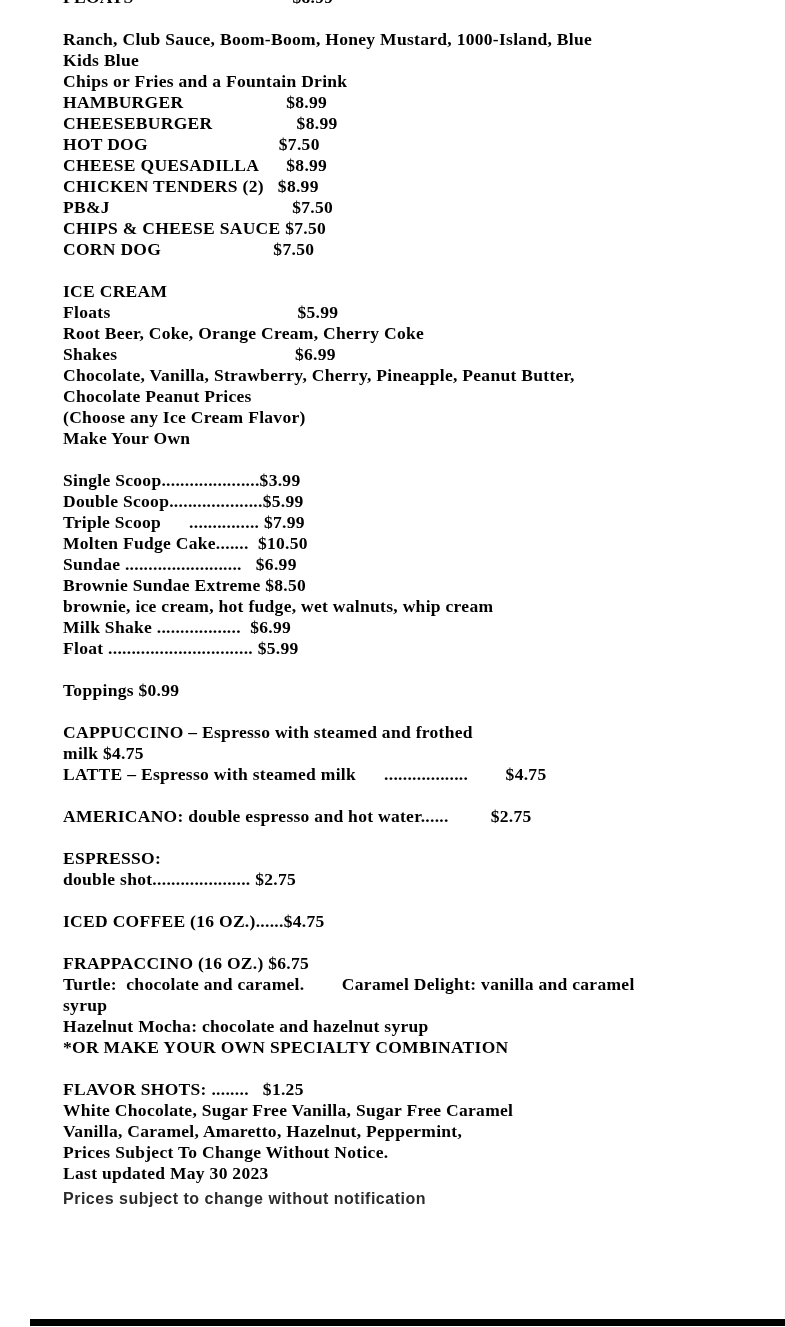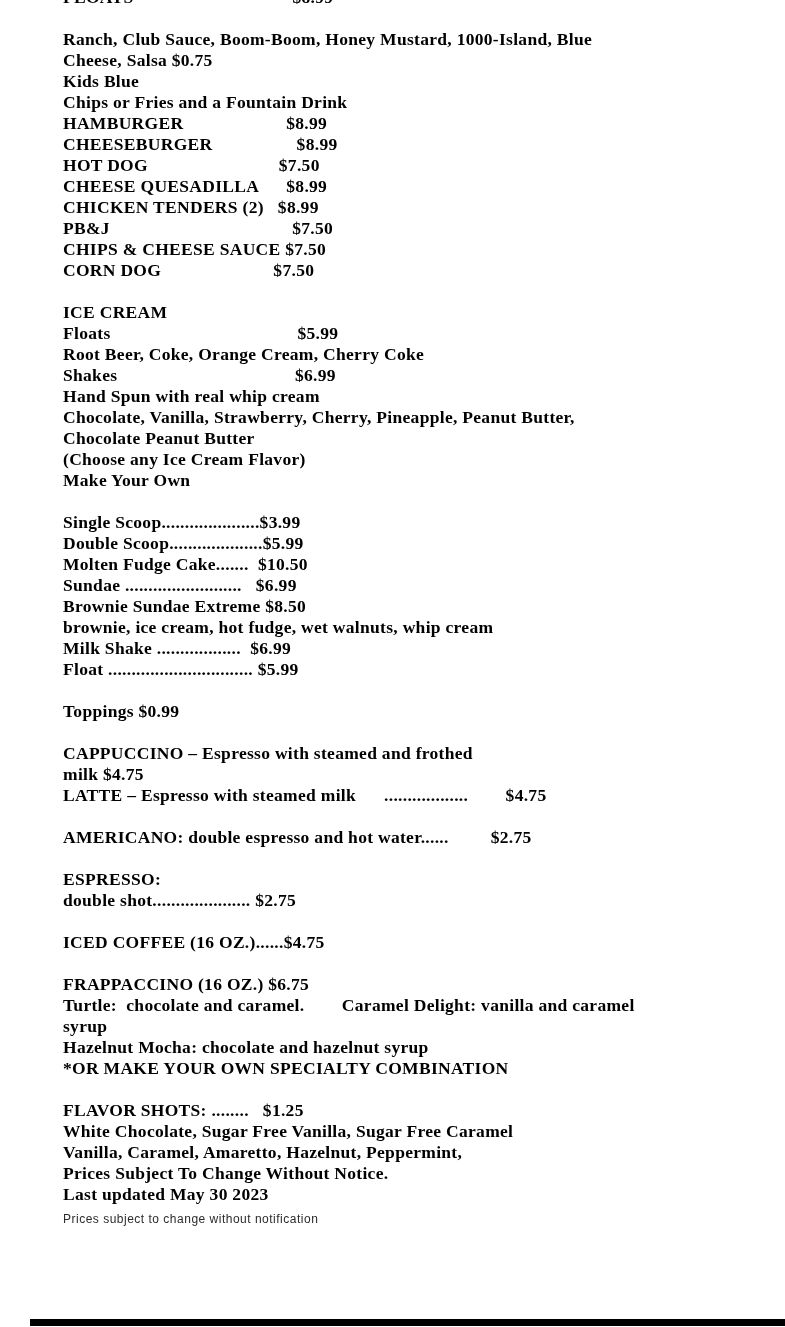--- a/index.html
+++ b/index.html
@@ -25,66 +25,65 @@
     font-size: 17.5px;
     line-height: 21px;
     letter-spacing: 0.3px;
   }
   .line {
     white-space: pre-wrap;
     min-height: 21px;
   }
   .line.footer {
     font-family: "Liberation Sans", "DejaVu Sans", sans-serif;
-    font-weight: 400;
-    font-size: 12px;
+    font-weight: 700;
+    font-size: 16px;
     letter-spacing: 0.5px;
     color: #2b2b2b;
     padding-top: 4px;
   }
   #bottom-bar {
     position: absolute;
     left: 30px;
     right: 0;
     top: 1319px;
     height: 7px;
     background: #000000;
   }
 </style>
 </head>
 <body style="background: rgb(255, 255, 255);">
 
 <div id="menu" style="color: rgb(0, 0, 0);">
     <div class="line clipped">FLOATS                                  $8.99</div>
     <div class="line blank"></div>
     <div class="line description">Ranch, Club Sauce, Boom-Boom, Honey Mustard, 1000-Island, Blue</div>
-    <div class="line description">Cheese, Salsa $0.75</div>
     <div class="line header">Kids Blue</div>
     <div class="line description">Chips or Fries and a Fountain Drink</div>
     <div class="line item">HAMBURGER                      $8.99</div>
     <div class="line item">CHEESEBURGER                  $8.99</div>
     <div class="line item">HOT DOG                            $7.50</div>
     <div class="line item">CHEESE QUESADILLA      $8.99</div>
     <div class="line item">CHICKEN TENDERS (2)   $8.99</div>
     <div class="line item">PB&amp;J                                       $7.50</div>
     <div class="line item">CHIPS &amp; CHEESE SAUCE $7.50</div>
     <div class="line item">CORN DOG                        $7.50</div>
     <div class="line blank"></div>
     <div class="line header">ICE CREAM</div>
     <div class="line item">Floats                                        $5.99</div>
     <div class="line description">Root Beer, Coke, Orange Cream, Cherry Coke</div>
     <div class="line item">Shakes                                      $6.99</div>
-    <div class="line description">Hand Spun with real whip cream</div>
     <div class="line description">Chocolate, Vanilla, Strawberry, Cherry, Pineapple, Peanut Butter,</div>
-    <div class="line description">Chocolate Peanut Butter</div>
+    <div class="line description">Chocolate Peanut Prices</div>
     <div class="line description">(Choose any Ice Cream Flavor)</div>
     <div class="line description">Make Your Own</div>
     <div class="line blank"></div>
     <div class="line item">Single Scoop.....................$3.99</div>
     <div class="line item">Double Scoop....................$5.99</div>
+    <div class="line item">Triple Scoop      ............... $7.99</div>
     <div class="line item">Molten Fudge Cake.......  $10.50</div>
     <div class="line item">Sundae .........................   $6.99</div>
     <div class="line item">Brownie Sundae Extreme $8.50</div>
     <div class="line description">brownie, ice cream, hot fudge, wet walnuts, whip cream</div>
     <div class="line item">Milk Shake ..................  $6.99</div>
     <div class="line item">Float ............................... $5.99</div>
     <div class="line blank"></div>
     <div class="line item">Toppings $0.99</div>
     <div class="line blank"></div>
     <div class="line item">CAPPUCCINO – Espresso with steamed and frothed</div>

